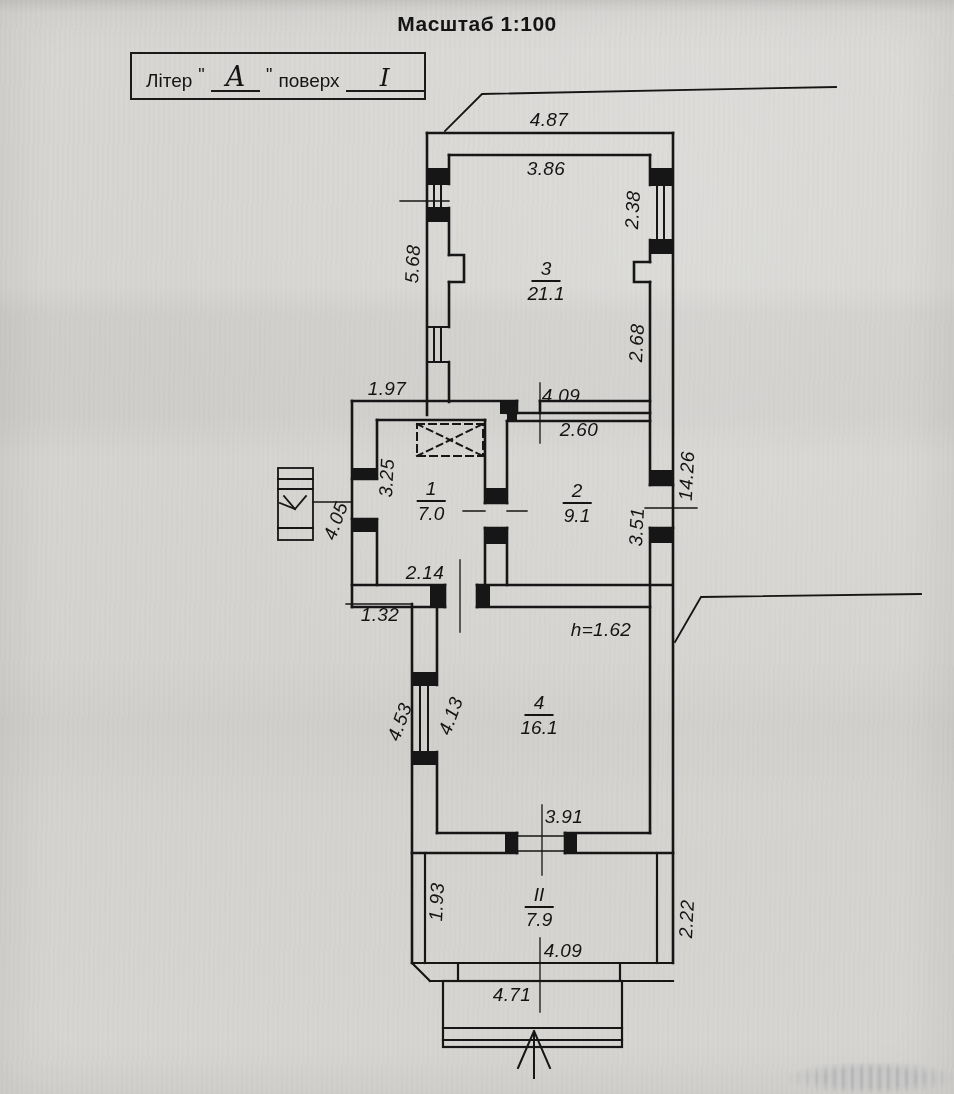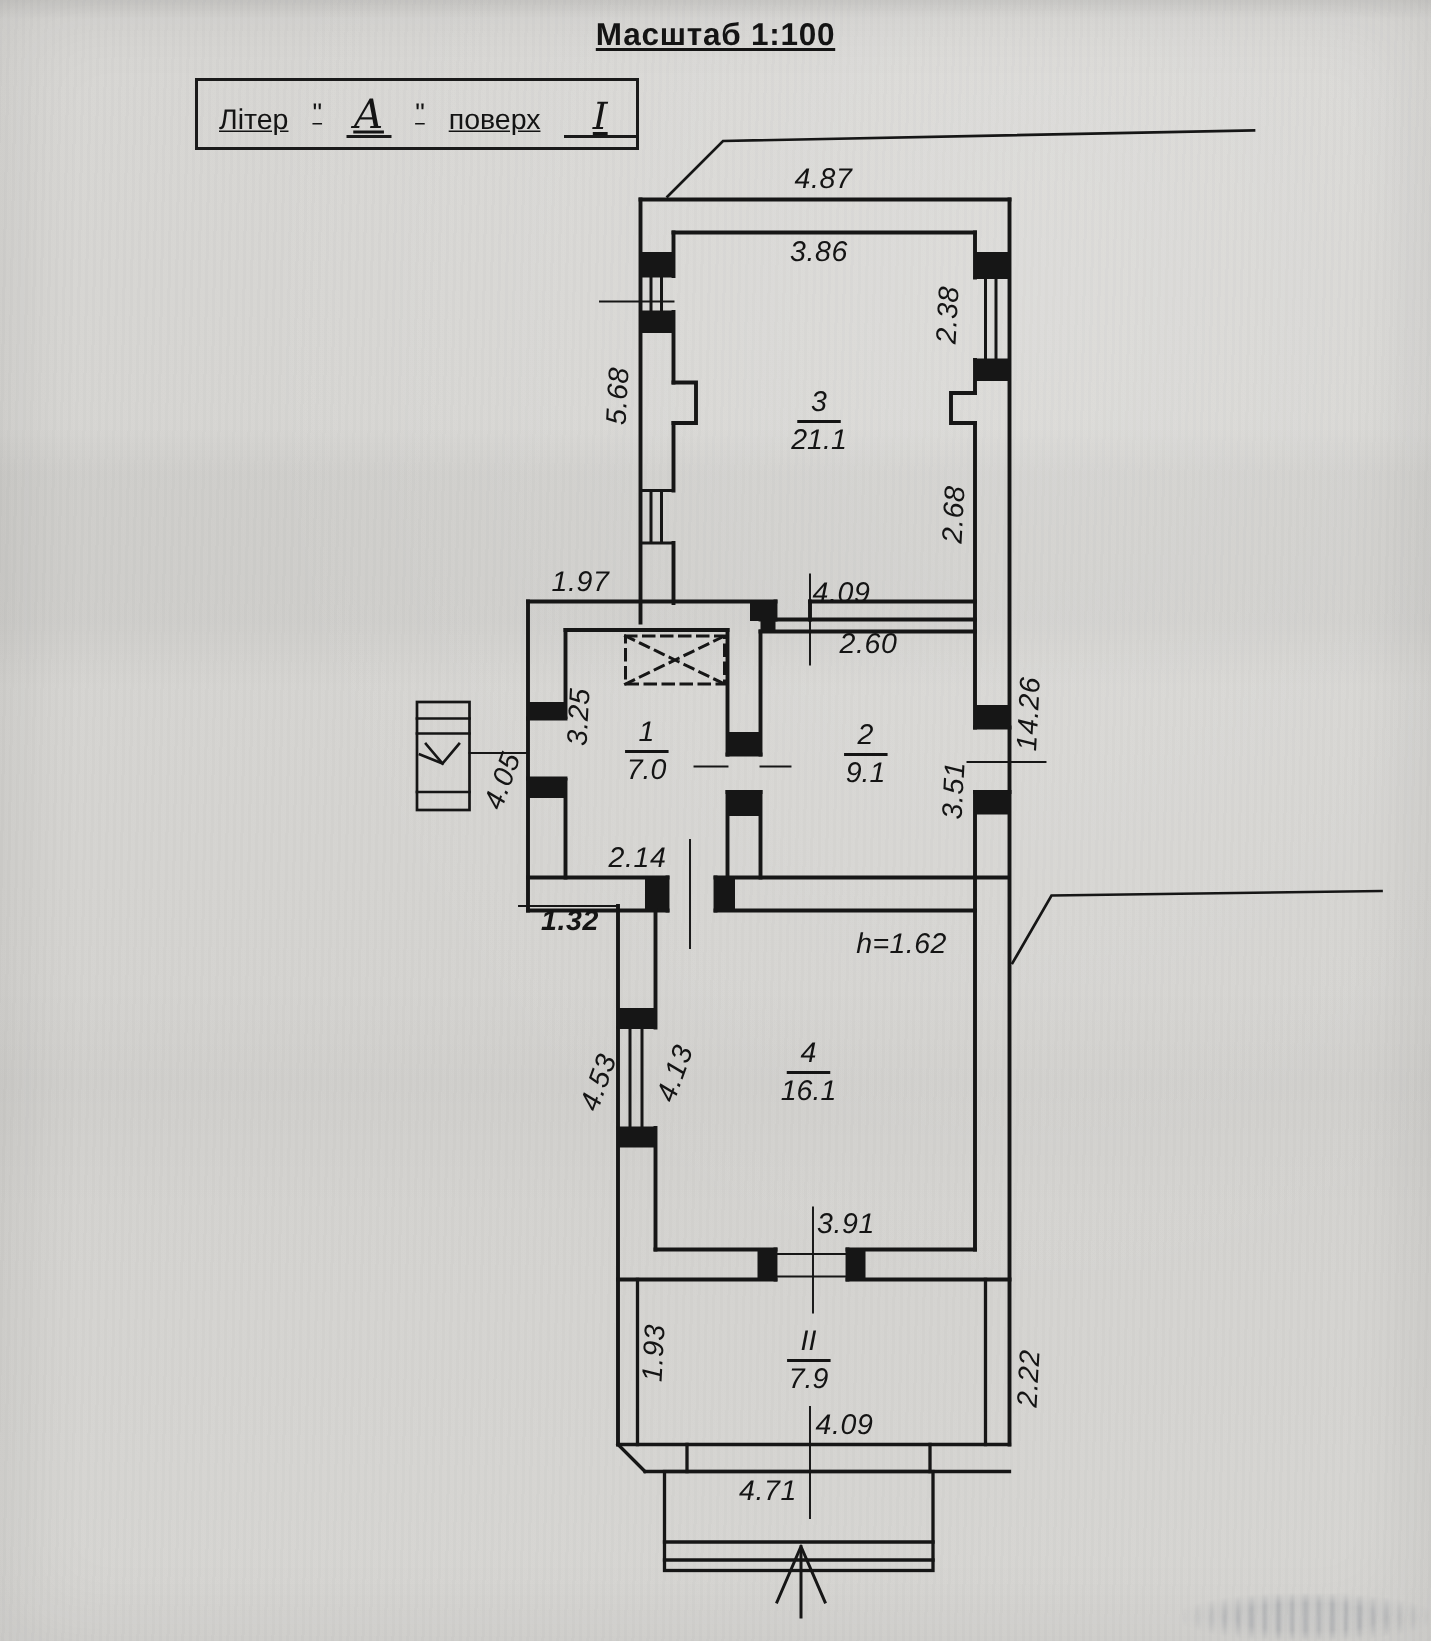--- a/index.html
+++ b/index.html
@@ -8,25 +8,25 @@
     background:
       linear-gradient(to bottom, rgba(0,0,0,.06) 0%, transparent 1.2%),
       radial-gradient(ellipse at 72% 18%, rgba(255,255,255,.16), transparent 55%),
       linear-gradient(to bottom, transparent 26%, rgba(0,0,0,.035) 29%, rgba(0,0,0,.03) 38%, transparent 42%),
       linear-gradient(to bottom, transparent 60%, rgba(0,0,0,.02) 66%, transparent 74%),
       repeating-linear-gradient(91deg, rgba(0,0,0,.013) 0 2px, rgba(255,255,255,.014) 2px 5px),
       linear-gradient(#d7d6d3,#d3d2cf 70%,#d6d5d2);
     font-family:"Liberation Sans",sans-serif;color:#141414;
     box-shadow:inset 0 0 60px rgba(0,0,0,.08);
   }
-  .abs{position:absolute;text-decoration:underline;}
+  .abs{position:absolute;}
   .scale-title{left:0;top:12px;width:954px;text-align:center;font-size:21px;font-weight:bold;letter-spacing:.5px;}
   .title-box{
     left:130px;top:52px;width:296px;height:48px;border:2.5px solid #1a1a1a;
-    display:flex;align-items:flex-end;padding:0 0 6px 14px;box-sizing:border-box;font-size:19px;gap:16px;
+    display:flex;align-items:flex-end;padding:0 0 6px 14px;box-sizing:border-box;font-size:19px;gap:6px;
   }
   .title-box .q{font-size:18px;transform:translateY(-6px);}
   .slot{display:inline-block;text-align:center;border-bottom:2px solid #1a1a1a;
         font-family:"DejaVu Serif",serif;font-style:italic;line-height:1;}
   .slot.letter{width:68px;font-size:27px;}
   .slot.floor{width:108px;font-size:25px;}
   .dim{position:absolute;font-style:italic;font-size:19px;letter-spacing:.4px;white-space:nowrap;
        transform:translate(-50%,-50%);}
   .vdim{transform:translate(-50%,-50%) rotate(-87deg);}
   .vtilt{transform:translate(-50%,-50%) rotate(-70deg);}
@@ -238,21 +238,21 @@
   <span class="dim vdim" style="left:413px;top:264px;">5.68</span>
   <span class="dim vdim" style="left:637px;top:343px;">2.68</span>
   <span class="dim" style="left:387px;top:389px;">1.97</span>
   <span class="dim" style="left:561px;top:396px;">4.09</span>
   <span class="dim" style="left:579px;top:430px;">2.60</span>
   <span class="dim vdim" style="left:387px;top:478px;">3.25</span>
   <span class="dim vtilt" style="left:336px;top:521px;">4.05</span>
   <span class="dim vdim" style="left:637px;top:527px;">3.51</span>
   <span class="dim vdim" style="left:687px;top:476px;">14.26</span>
   <span class="dim" style="left:425px;top:573px;">2.14</span>
-  <span class="dim" style="left:380px;top:615px;font-weight:bold;">1.32</span>
+  <span class="dim" style="left:380px;top:615px;">1.32</span>
   <span class="dim vtilt" style="left:400px;top:722px;">4.53</span>
   <span class="dim vtilt" style="left:451px;top:716px;">4.13</span>
   <span class="dim" style="left:564px;top:817px;">3.91</span>
   <span class="dim vdim" style="left:437px;top:902px;">1.93</span>
   <span class="dim vdim" style="left:687px;top:919px;">2.22</span>
   <span class="dim" style="left:563px;top:951px;">4.09</span>
   <span class="dim" style="left:512px;top:995px;">4.71</span>
 
   <div class="abs stamp"></div>
 </div>

